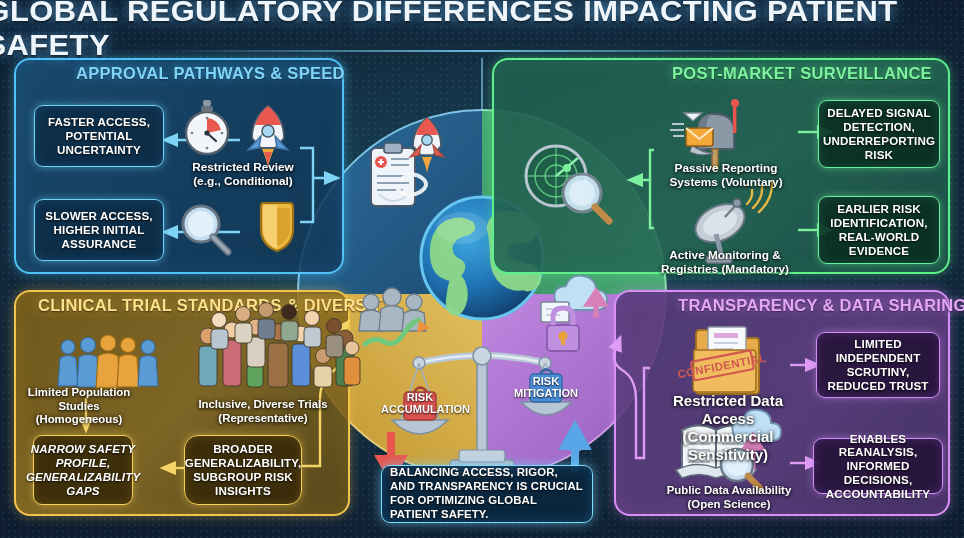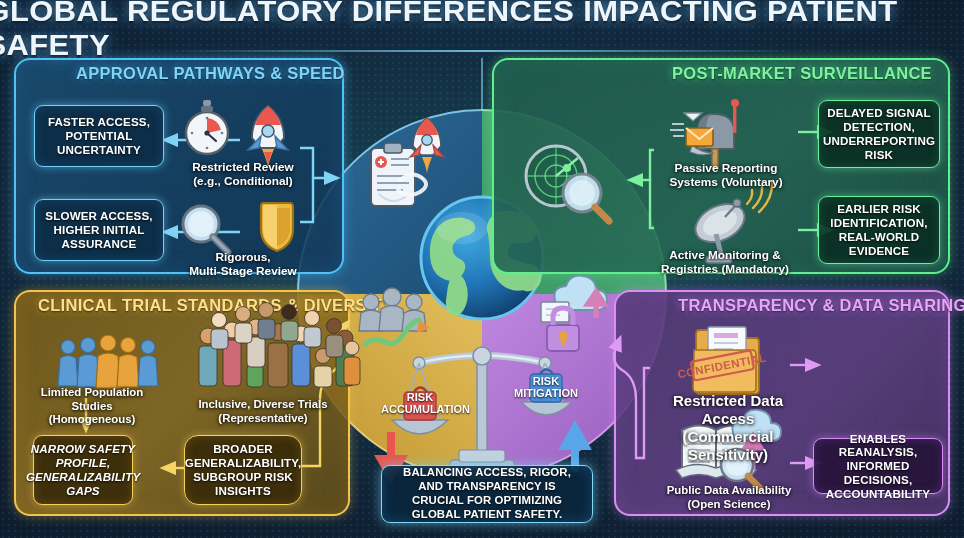--- a/index.html
+++ b/index.html
@@ -130,21 +130,21 @@
     white-space: pre-line;
   }
 
   
   #summary-box {
     position: absolute; left: 381px; top: 465px; width: 212px; height: 58px;
     border-radius: 9px; border: 1.8px solid #7fd9f8;
     background: rgba(10,38,62,.94);
     box-shadow: 0 0 12px rgba(120,215,250,.6), inset 0 0 12px rgba(30,95,145,.55);
     display: flex; align-items: center; justify-content: center;
-    text-align: center; padding: 4px 19px;
+    text-align: left; padding: 4px 8px;
     font-size: 11.4px; font-weight: 700; line-height: 1.22; letter-spacing: .1px;
     color: #fff; text-transform: uppercase;
     text-shadow: 0 1px 2px rgba(0,0,0,.85);
     z-index: 5;
     font-family: "Liberation Sans", sans-serif;
   }
 
   
   .scale-lab {
     position: absolute; text-align: center;
@@ -546,37 +546,36 @@
       <path d="M553,325 l0,-8 q0,-9 10,-9 q10,0 10,9 l0,8" fill="none" stroke="#c08fe0" stroke-width="5"></path>
       <circle cx="563" cy="336" r="4.5" fill="#e8a33d"></circle>
       <rect x="561" y="337" width="4" height="8" fill="#e8a33d"></rect>
     </g>
   </svg>
 
   <div class="obox blue" style="left:34px; top:199px; width:130px; height:62px;">SLOWER ACCESS, HIGHER INITIAL ASSURANCE</div>
   <div class="obox blue" style="left:34px; top:105px; width:130px; height:62px;">FASTER ACCESS, POTENTIAL UNCERTAINTY</div>
   <div class="cap" style="left:178px; top:160px; width:130px;">Restricted Review
 (e.g., Conditional)</div>
-  <div class="cap" style="left:178px; top:250px; width:130px;">Rigorous,
-Multi-Stage Review</div>
 
   <div class="obox green" style="left:818px; top:100px; width:122px; height:68px;">DELAYED SIGNAL DETECTION, UNDERREPORTING RISK</div>
   <div class="obox green" style="left:818px; top:196px; width:122px; height:68px;">EARLIER RISK IDENTIFICATION, REAL-WORLD EVIDENCE</div>
   <div class="cap" style="left:656px; top:152px; width:140px;margin-top:9px;">Passive Reporting
 Systems (Voluntary)</div>
   <div class="cap" style="left:650px; top:248px; width:150px;">Active Monitoring &amp;
 Registries (Mandatory)</div>
 
   <div class="obox gold" style="left:33px; top:435px; width:100px; height:70px;font-style:italic;">NARROW SAFETY PROFILE, GENERALIZABILITY GAPS</div>
   <div class="obox gold" style="left:184px; top:435px; width:118px; height:70px;border-radius:14px;">BROADER GENERALIZABILITY, SUBGROUP RISK INSIGHTS</div>
-  <div class="cap" style="left:22px; top:386px; width:140px; font-size:11.4px;">Limited Population Studies
+  <div class="cap" style="left:9px; top:386px; width:140px; font-size:11.4px;">Limited Population Studies
 (Homogeneous)</div>
   <div class="cap" style="left:188px; top:398px; width:150px; font-size:11.4px;">Inclusive, Diverse Trials
 (Representative)</div>
 
+  <div class="obox purple" style="left:816px; top:332px; width:124px; height:66px;">LIMITED INDEPENDENT SCRUTINY, REDUCED TRUST</div>
   <div class="obox purple" style="left:813px; top:438px; width:130px; height:56px;">ENABLES REANALYSIS, INFORMED DECISIONS, ACCOUNTABILITY</div>
   <div class="cap" style="left:656px; top:392px; width:144px; font-size:15px;">Restricted Data Access
 (Commercial Sensitivity)</div>
   <div class="cap" style="left:662px; top:484px; width:134px; font-size:11.4px;">Public Data Availability
 (Open Science)</div>
 
   <div class="scale-lab" style="left:381px; top:391px; width:78px;">RISK
 ACCUMULATION</div>
   <div class="scale-lab" style="left:508px; top:375px; width:76px;">RISK
 MITIGATION</div>

